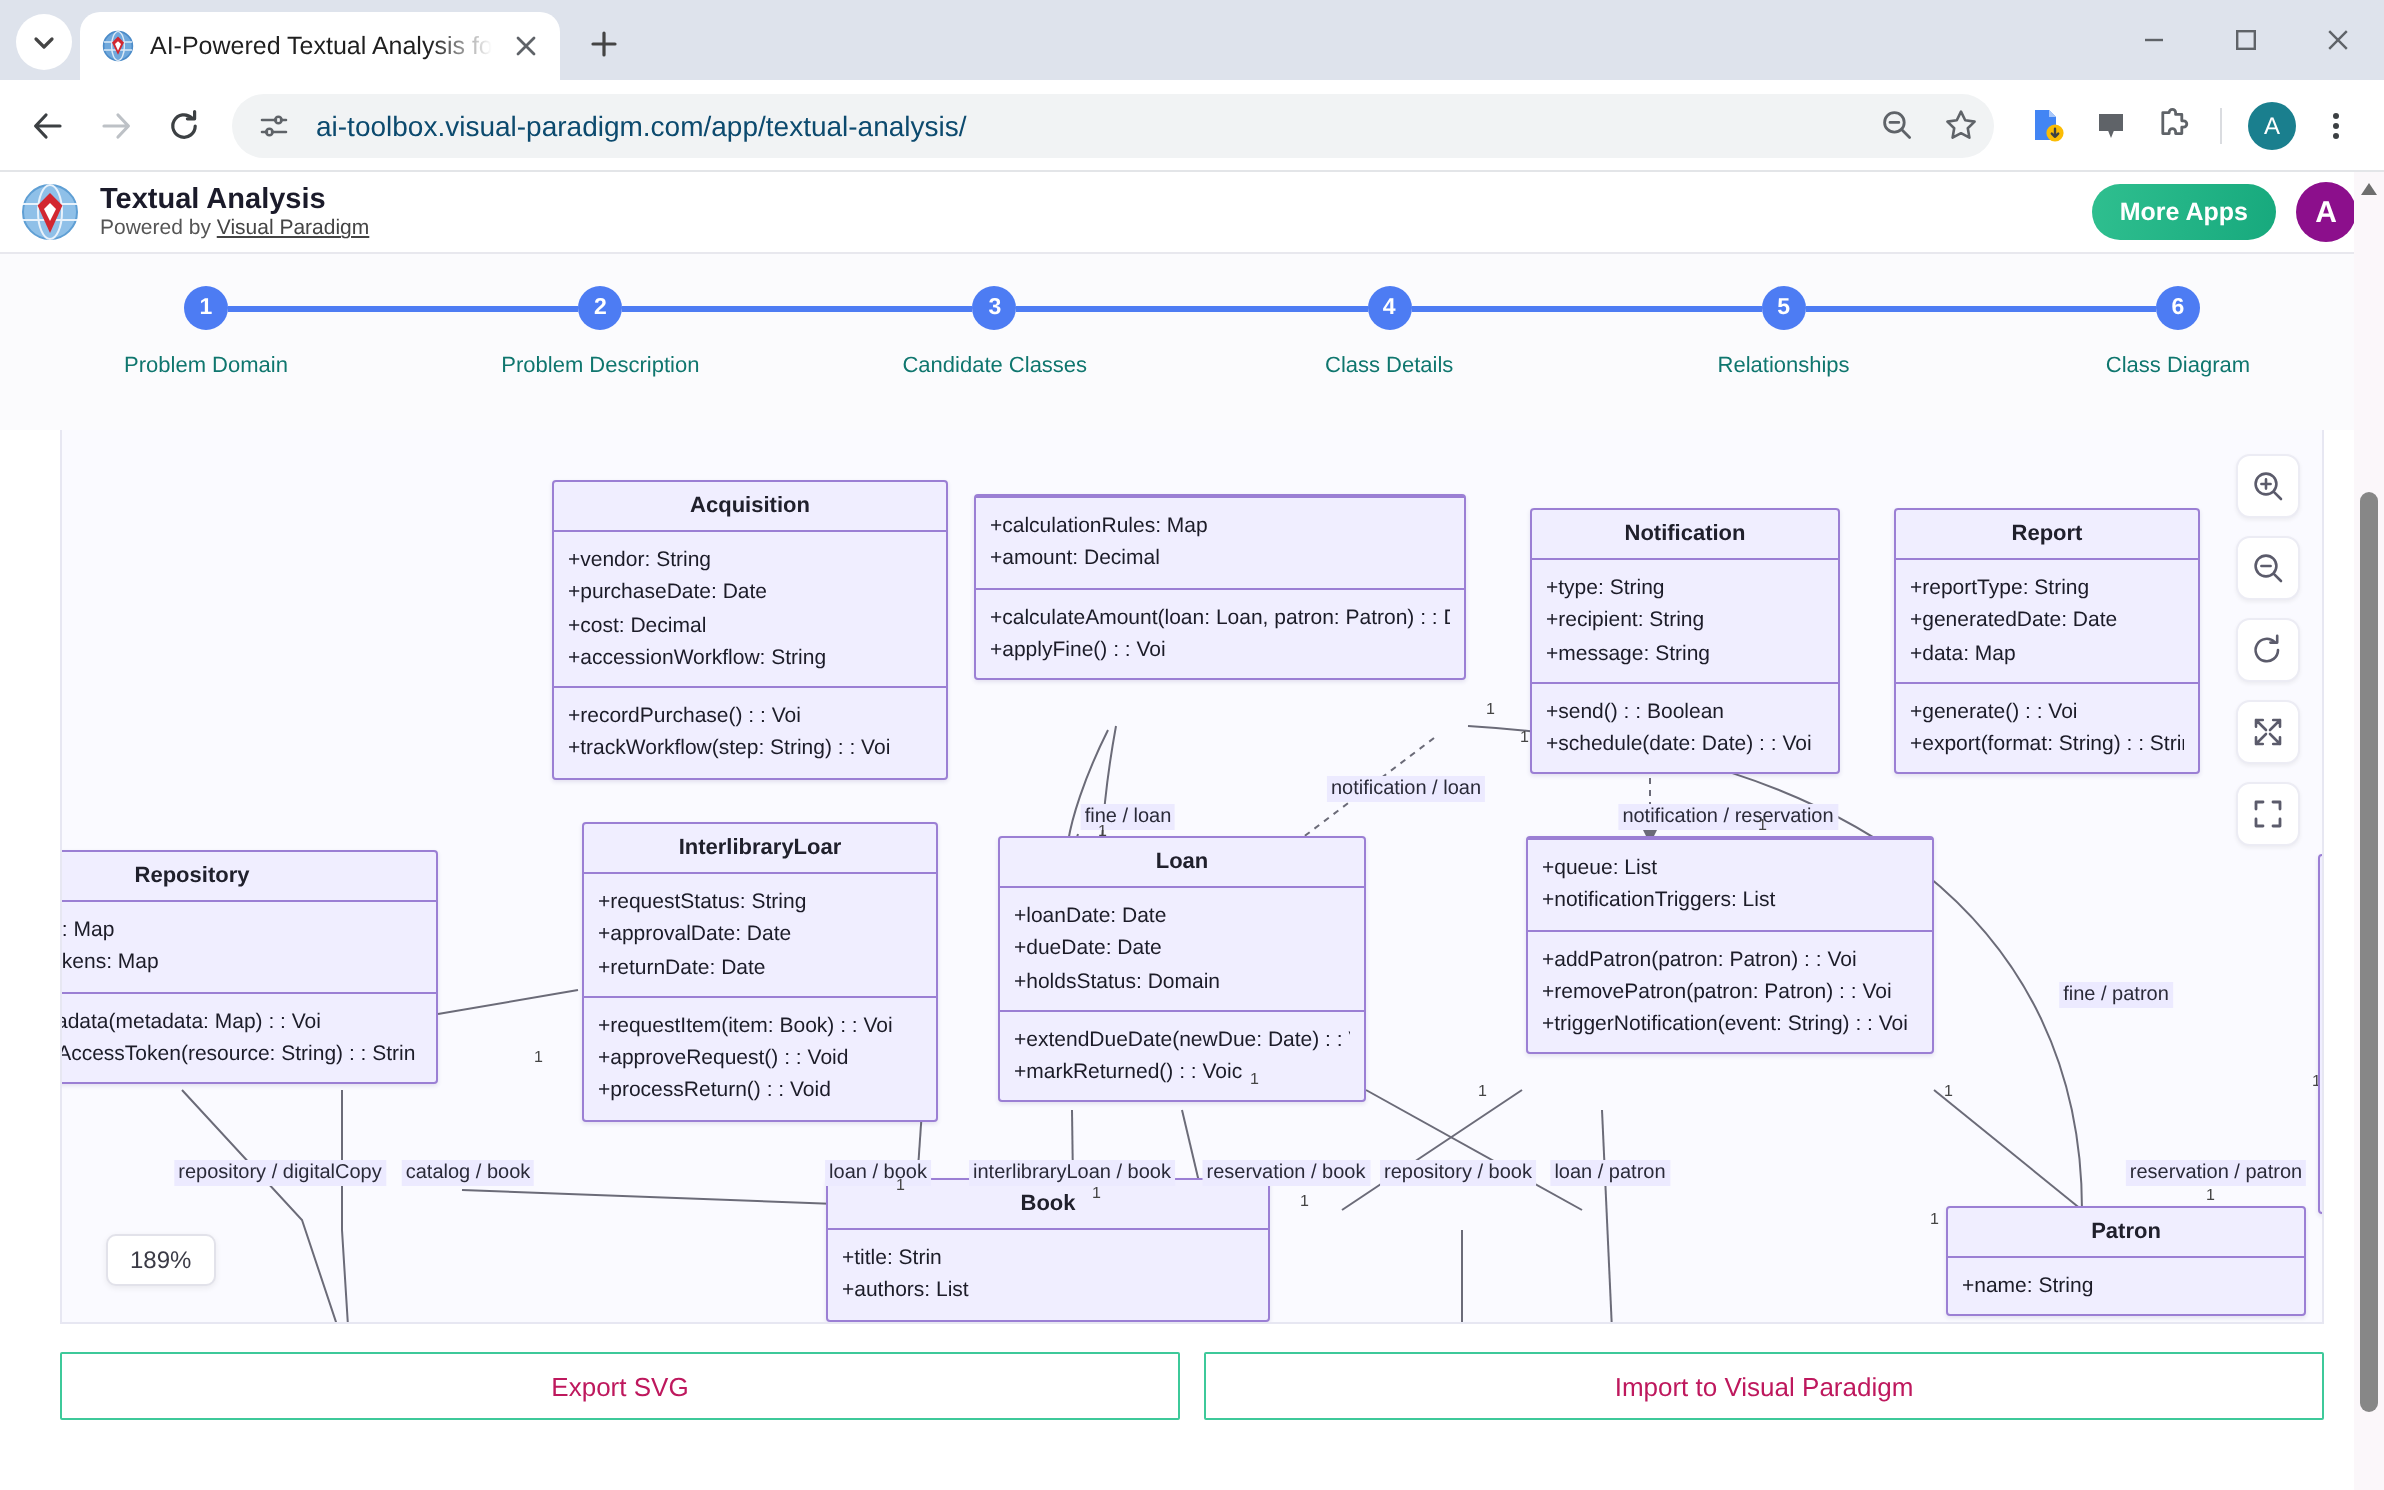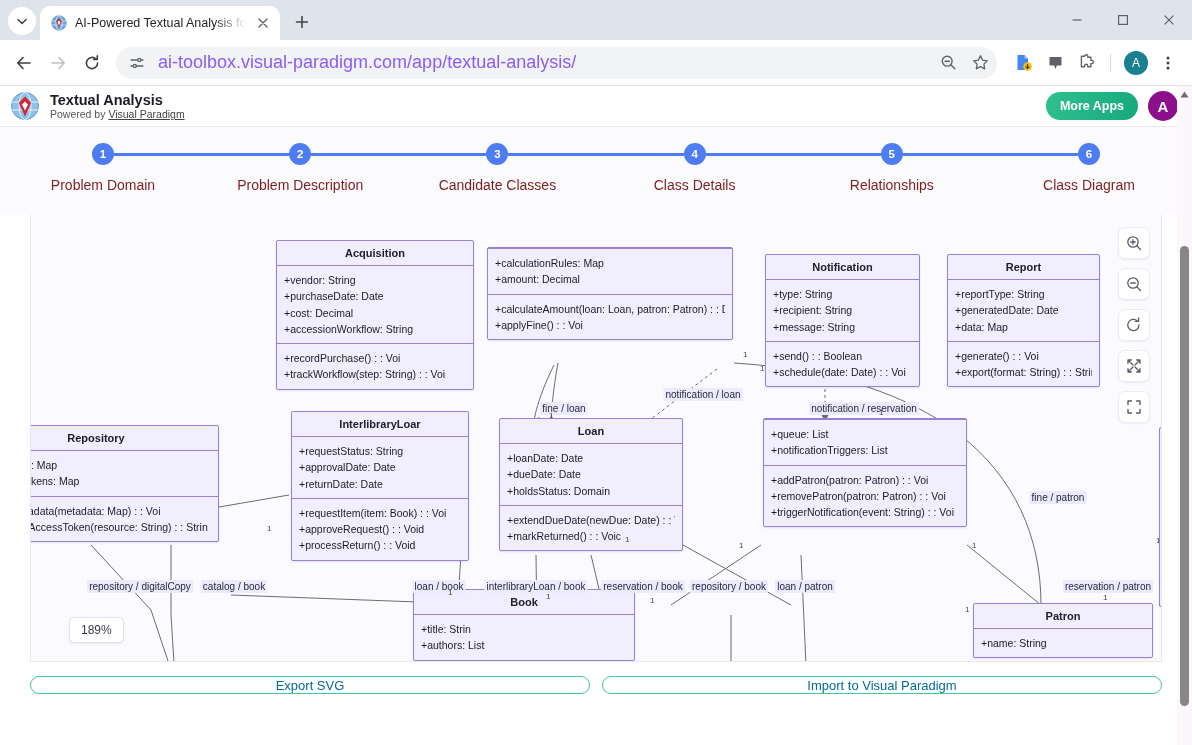--- a/index.html
+++ b/index.html
@@ -39,21 +39,21 @@
 
   .toolbar {
     height: 46px; background:#fff; display:flex; align-items:center; padding: 0 10px 0 8px; gap:2px;
     border-bottom:1px solid #e3e5e8;
   }
   .navbtn { width:32px; height:32px; border-radius:16px; display:flex; align-items:center; justify-content:center; }
   .omnibox {
     flex:1; height:32px; background:#f1f3f4; border-radius:16px; display:flex; align-items:center;
     margin: 0 8px 0 6px; padding: 0 6px 0 10px; gap:10px;
   }
-  .omnibox .urltext { flex:1; font-size:18px; color:#8b5cf6; white-space:nowrap; overflow:hidden; }
+  .omnibox .urltext { flex:1; font-size:14px; color:#0c4a6e; white-space:nowrap; overflow:hidden; }
   .omni-icon { width:22px; height:22px; display:flex; align-items:center; justify-content:center; border-radius:11px;}
   .tb-icon { width:28px; height:28px; display:flex; align-items:center; justify-content:center; border-radius:14px; margin-left:2px;}
   .tb-sep { width:1px; height:18px; background:#dadce0; margin:0 7px; }
   .avatar-tb { width:24px; height:24px; border-radius:12px; background:#1a7f8e; color:#fff; font-size:12px;
                display:flex; align-items:center; justify-content:center; font-weight:500; }
 
   
   .page { position:absolute; left:0; top:86px; width:1192px; height:659px; background:#fff; overflow:hidden; }
 
   .apphead {
@@ -74,21 +74,21 @@
 
   
   .stepper-wrap { background:#fbfbfd; padding: 16px 0 0 0; }
   .stepper { position:relative; height:72px; margin: 0 auto; width:1160px; }
   .step { position:absolute; top:0; transform:translateX(-50%); text-align:center; width:180px; }
   .step .circle {
     width:22px; height:22px; border-radius:11px; background:#4d7cf3; color:#fff;
     font-size:11.5px; font-weight:700; display:flex; align-items:center; justify-content:center;
     margin: 0 auto 12px; position:relative; z-index:2;
   }
-  .step .slabel { font-size:14px; color:#7f1d1d; white-space:nowrap; }
+  .step .slabel { font-size:11px; color:#0f766e; white-space:nowrap; }
   .step-line { position:absolute; top:10px; height:2.5px; background:#4d7cf3; z-index:1; }
 
   
   .canvas-outer { position:relative; margin: 0 30px; height:447px; background:#fafaff;
                   border:1px solid #e7e7f2; border-top:none; overflow:hidden; }
   .canvas { position:absolute; inset:0; overflow:hidden; }
   .canvas svg.wires { position:absolute; left:0; top:0; }
 
   .cls {
     position:absolute; background:#f0eeff; border:1.3px solid #9b7fd4; border-radius:2px;
@@ -98,36 +98,36 @@
   .cls .sect { border-top:1.3px solid #9b7fd4; padding:6px 7px; }
   .cls .row { font-size:10.5px; color:#1c1c28; line-height:1.55; white-space:nowrap; overflow:hidden; }
 
   .edge-label {
     position:absolute; font-size:10px; color:#2a2a38; background:#eceaff;
     padding:1px 2px; white-space:nowrap; transform:translateX(-50%);
   }
   .mult { position:absolute; font-size:8px; color:#444; }
 
   .zoom-badge {
-    position:absolute; left:38px; bottom:18px; background:#fff; border:1px solid #e2e2ea;
+    position:absolute; left:22px; bottom:18px; background:#fff; border:1px solid #e2e2ea;
     border-radius:5px; padding:5px 11px; font-size:12px; color:#3b3b46; box-shadow:0 1px 3px rgba(0,0,0,.07);
   }
 
   .diagtools { position:absolute; right:11px; top:12px; display:flex; flex-direction:column; gap:9px; }
   .diagtools button {
     width:32px; height:32px; background:#fff; border:1px solid #ececf4; border-radius:7px;
     display:flex; align-items:center; justify-content:center; cursor:pointer;
     box-shadow:0 1px 2px rgba(0,0,0,.06);
   }
 
   
   .actions { display:flex; gap:12px; margin: 14px 30px 0; }
   .actions button {
-    flex:1; height:18px; background:#fff; border:1.3px solid #3ec99a; color:#0369a1;
-    border-radius:15px; font-size:13px; font-family:"Liberation Sans",sans-serif; cursor:pointer;
+    flex:1; height:34px; background:#fff; border:1.3px solid #3ec99a; color:#be185d;
+    border-radius:1px; font-size:13px; font-family:"Liberation Sans",sans-serif; cursor:pointer;
   }
 
   
   .vscroll { position:absolute; right:0; top:86px; width:15px; height:659px; background:#fbf7fa; }
   .vscroll .arrow-up { height:17px; display:flex; align-items:center; justify-content:center; }
   .vscroll .thumb { position:absolute; left:3px; width:9px; border-radius:5px; background:#878787; top:160px; height:460px; }
   .canvas-vtrack { position:absolute; right:1px; top:1px; width:6px; bottom:1px; }
 </style>
 </head>
 <body>

